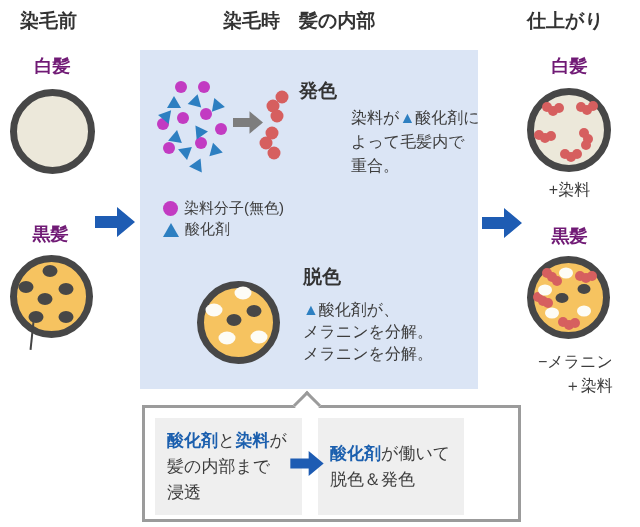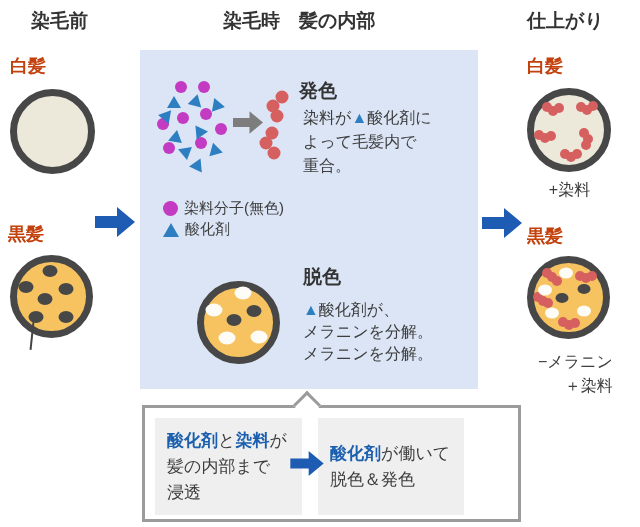--- a/index.html
+++ b/index.html
@@ -2,28 +2,28 @@
 <html><head>
 <meta charset="utf-8">
 <style>
   html,body{margin:0;padding:0;background:#ffffff;}
   .canvas{
     position:relative;width:640px;height:527px;background:#ffffff;overflow:hidden;
     font-family:"Liberation Sans","DejaVu Sans",sans-serif;color:#3c3c3c;
   }
   .abs{position:absolute;}
   .hdr{font-size:19px;font-weight:bold;color:#333;white-space:nowrap;}
-  .circle-label{font-size:18px;font-weight:bold;color:#c2410c;text-align:left;}
+  .circle-label{font-size:18px;font-weight:bold;color:#701a75;text-align:center;}
   .panel-blue{background:#dbe5f5;z-index:1;}
   .circle{border-radius:50%;border:7px solid #474747;box-sizing:border-box;z-index:2;}
   .cream{background:#ece8da;}
   .orange{background:#f6c360;}
   .sec-title{font-size:19px;font-weight:bold;color:#333;z-index:2;}
   .sec-body{font-size:16px;line-height:22px;color:#3d3d3d;z-index:2;white-space:nowrap;}
-  .develop-body{line-height:24px;}
+  .develop-body{line-height:24px;margin-left:48px;}
   .tri-char{color:#2d7fc1;}
   .legend{font-size:15px;color:#3d3d3d;z-index:2;display:flex;align-items:center;gap:6px;white-space:nowrap;}
   .legend-dot{display:inline-block;width:15px;height:15px;border-radius:50%;background:#c23bc2;}
   .legend-tri{display:inline-block;width:0;height:0;border-left:8px solid transparent;border-right:8px solid transparent;border-bottom:14px solid #2d7fc1;}
   .caption{font-size:16px;color:#3d3d3d;white-space:nowrap;}
   .block-arrow{position:absolute;z-index:5;}
   .fill-blue{fill:#1e5cb3;}
   .fill-gray{fill:#7d7d7d;}
   .pointer-line{position:absolute;width:2px;background:#444;z-index:2;transform:rotate(6deg);}
   
@@ -38,21 +38,21 @@
   .bead-red{position:absolute;border-radius:50%;background:#d65f5f;z-index:6;}
   .spot-dark{position:absolute;border-radius:50%;background:#474747;z-index:6;}
   .spot-white{position:absolute;border-radius:50%;background:#fdfcf6;z-index:6;}
   .tri-blue{position:absolute;width:0;height:0;border-left:7px solid transparent;border-right:7px solid transparent;border-bottom:12px solid #2d7fc1;z-index:6;}
 </style>
 </head>
 <body>
 
 <div class="canvas">
 
-  <div class="abs hdr" style="left:31px;top:8px;">染毛前</div>
+  <div class="abs hdr" style="left:20px;top:8px;">染毛前</div>
   <div class="abs hdr" style="left:223px;top:8px;">染毛時　髪の内部</div>
   <div class="abs hdr" style="left:527px;top:8px;">仕上がり</div>
 
   <div class="abs panel-blue" style="left:140px;top:50px;width:338px;height:339px;"></div>
 
   <div class="abs circle-label" style="left:10px;top:54px;width:85px;">白髪</div>
   <div class="abs circle cream" style="left:10px;top:89px;width:85px;height:85px;"></div>
 
   <div class="abs circle-label" style="left:8px;top:222px;width:85px;">黒髪</div>
   <div class="abs circle orange" style="left:10px;top:255px;width:83px;height:83px;"></div>

